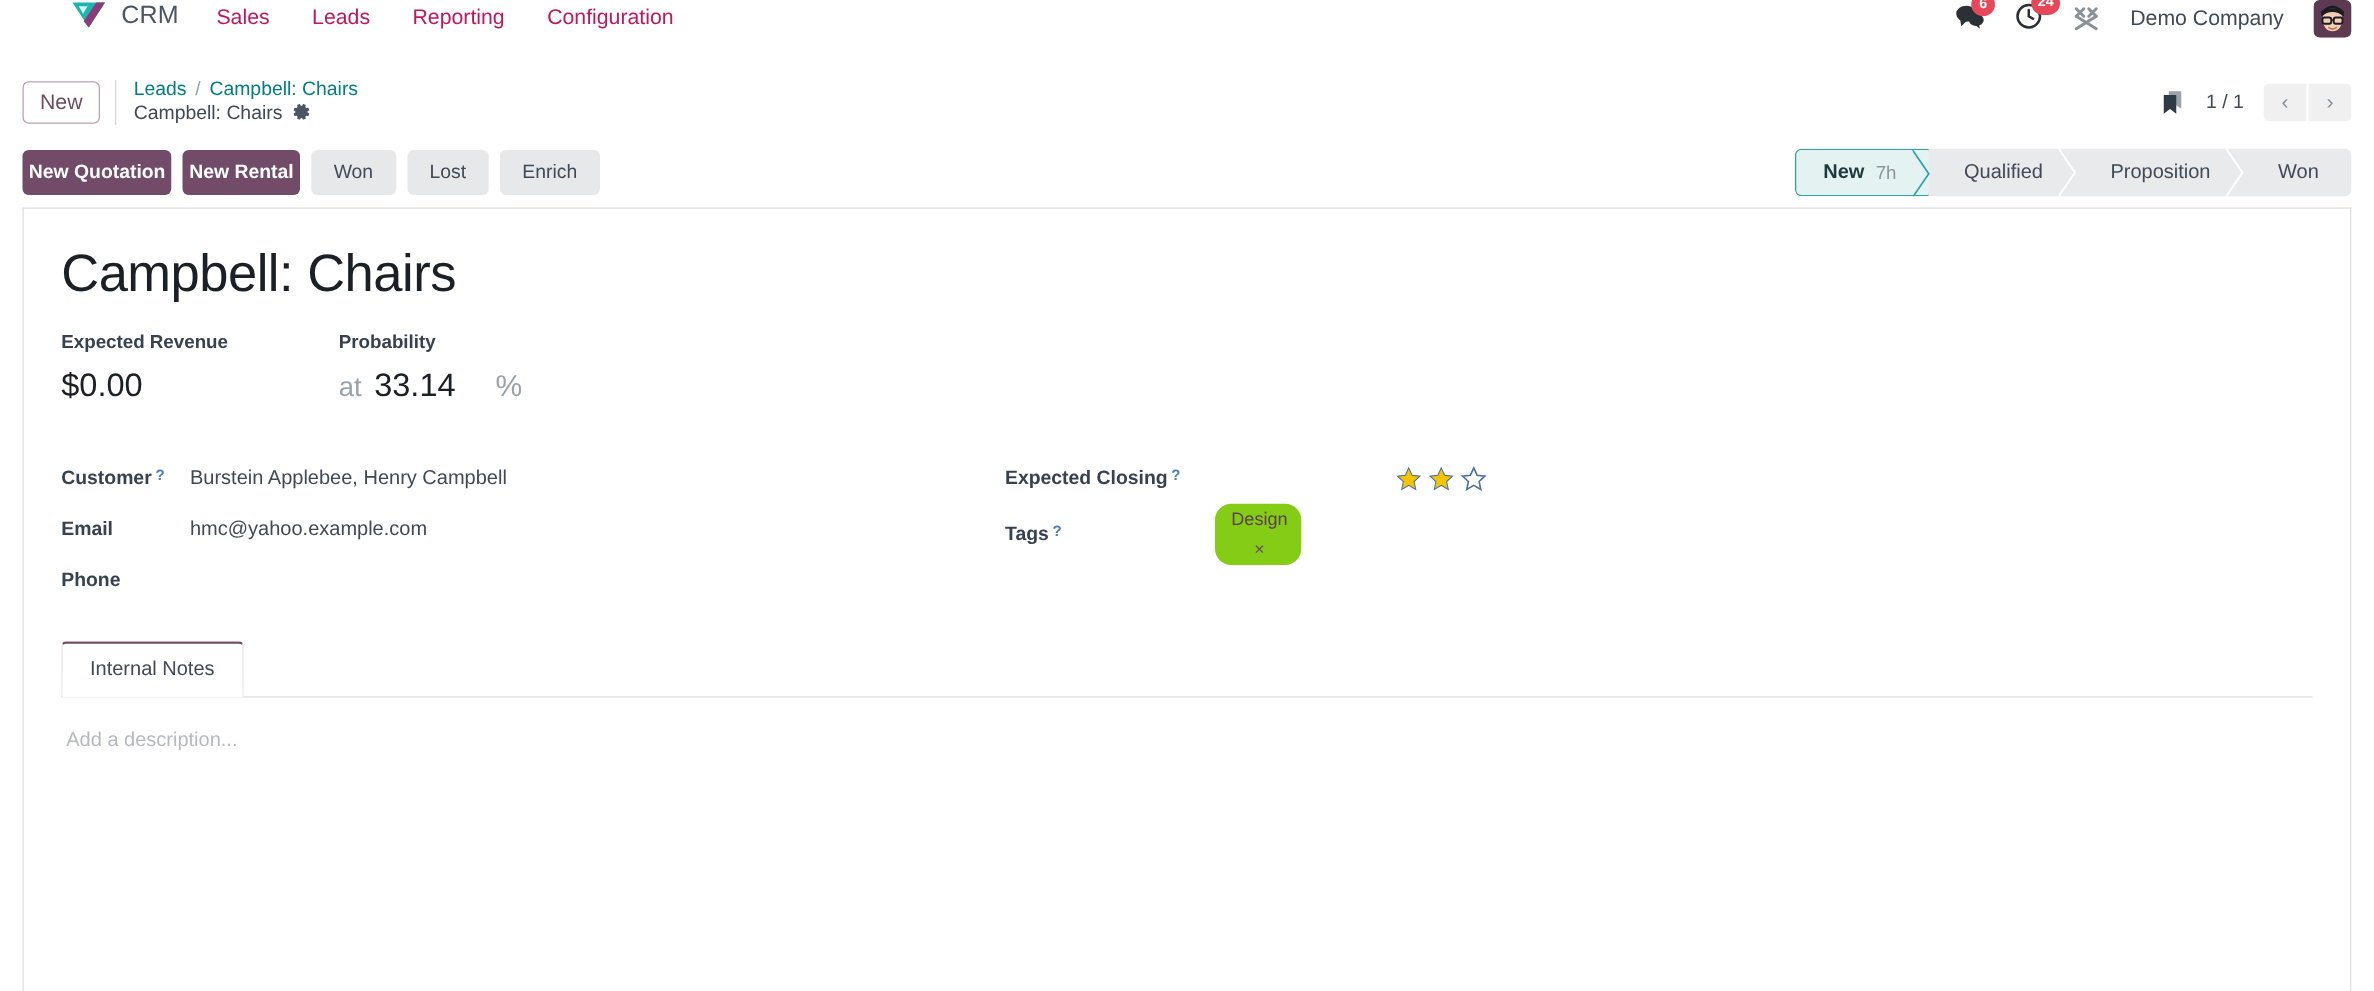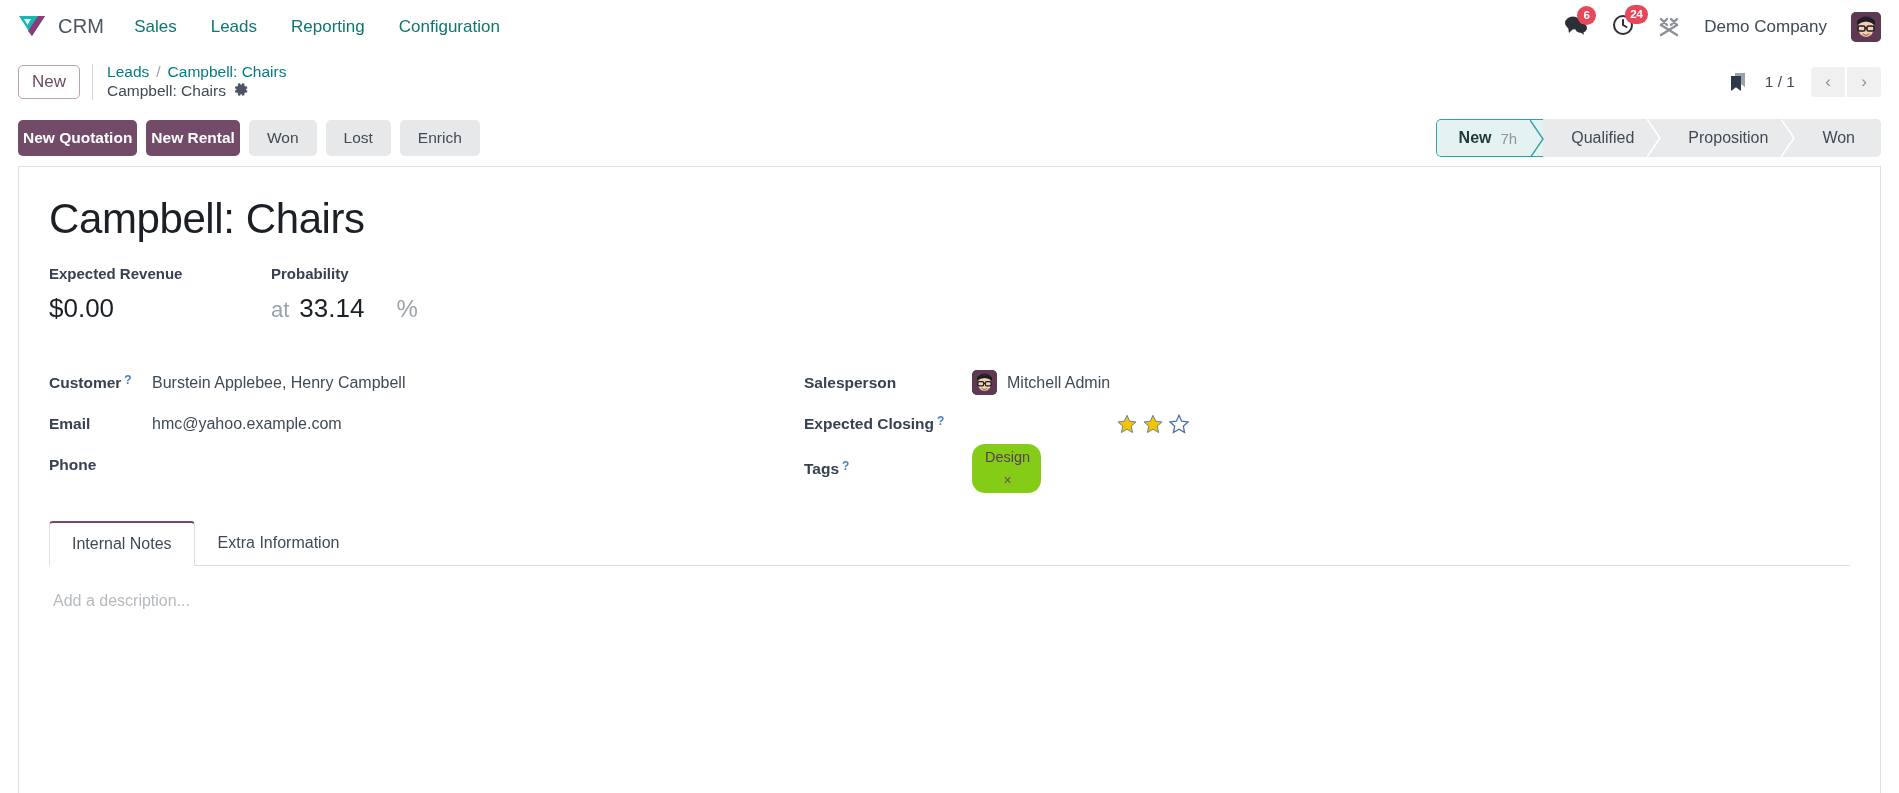--- a/index.html
+++ b/index.html
@@ -9,30 +9,31 @@
     background: #ffffff;
     font-family: "Liberation Sans", sans-serif;
     overflow: hidden;
   }
   body { font-size: 16px; color: #1f2937; }
 
   
   .navbar {
     height: 53px;
     display: flex;
-    align-items: center;
+    align-items: flex-start;
     padding: 0 18px 0 18px;
     background: #ffffff;
     position: relative;
+    margin-left: 39px;
   }
   .brand-block { display: flex; align-items: center; gap: 11px; margin-right: 28px; }
   .brand-logo { width: 29px; height: 25px; position: relative; }
   .brand-name { font-size: 20px; color: #4b5563; letter-spacing: .2px; }
   .nav-menu { display: flex; align-items: center; gap: 30px; }
-  .nav-item { font-size: 17px; color: #0f766e; cursor: pointer; padding: 4px 2px; }
+  .nav-item { font-size: 17px; color: #be185d; cursor: pointer; padding: 4px 2px; }
   .nav-right { margin-left: auto; display: flex; align-items: center; gap: 24px; }
   .icon-badge-wrap { position: relative; display: flex; align-items: center; cursor: pointer; }
   .badge {
     position: absolute; top: -9px; left: 13px;
     background: #e6485a; color: #fff;
     border-radius: 10px; min-width: 19px; height: 19px;
     font-size: 11.5px; line-height: 19px; text-align: center;
     padding: 0 5px; font-weight: 600;
   }
   .company-name { font-size: 17px; color: #3f4a56; cursor: pointer; }
@@ -431,40 +432,20 @@
 
       <div class="frow">
         <span class="flabel">
           <span>Phone</span>
         </span>
         <span class="fvalue"></span>
       </div>
     </div>
 
     <div class="col-right">
-      <div class="frow">
-        <span class="flabel">
-          <span>Salesperson</span>
-        </span>
-        <span class="fvalue">
-          <span class="avatar-sm">
-            <svg width="25" height="25" viewBox="0 0 30 30">
-              <rect width="30" height="30" rx="5" fill="#5d3a52"></rect>
-              <path d="M6 11 Q15 2 24 11 L24 9 Q15 0 6 9 Z" fill="#1c1c22"></path>
-              <ellipse cx="15" cy="16" rx="8" ry="9" fill="#f3cfb4"></ellipse>
-              <path d="M6 10 Q15 3 24 10 L24 13 Q15 6 6 13 Z" fill="#1c1c22"></path>
-              <rect x="7" y="14" width="7" height="5" rx="1.6" fill="none" stroke="#1c1c22" stroke-width="1.5"></rect>
-              <rect x="16" y="14" width="7" height="5" rx="1.6" fill="none" stroke="#1c1c22" stroke-width="1.5"></rect>
-              <path d="M14 16 L16 16" stroke="#1c1c22" stroke-width="1.3"></path>
-              <path d="M12 22 Q15 24.5 18 22" fill="none" stroke="#b5735a" stroke-width="1.3" stroke-linecap="round"></path>
-            </svg>
-          </span>
-          <span>Mitchell Admin</span>
-        </span>
-      </div>
 
       <div class="frow">
         <span class="flabel">
           <span>Expected Closing</span>
           <span class="qmark">?</span>
         </span>
         <span class="fvalue"></span>
         <span class="stars">
           <span class="star">
             <svg width="22" height="22" viewBox="0 0 24 24">
@@ -494,17 +475,16 @@
             <span>Design</span>
             <span class="tag-x">×</span>
           </span>
         </span>
       </div>
     </div>
   </div>
 
   <div class="tabs-wrap">
     <div class="tab tab-active">Internal Notes</div>
-    <div class="tab">Extra Information</div>
   </div>
 
   <div class="notes-area">Add a description...</div>
 </div>
 
 </body></html>

